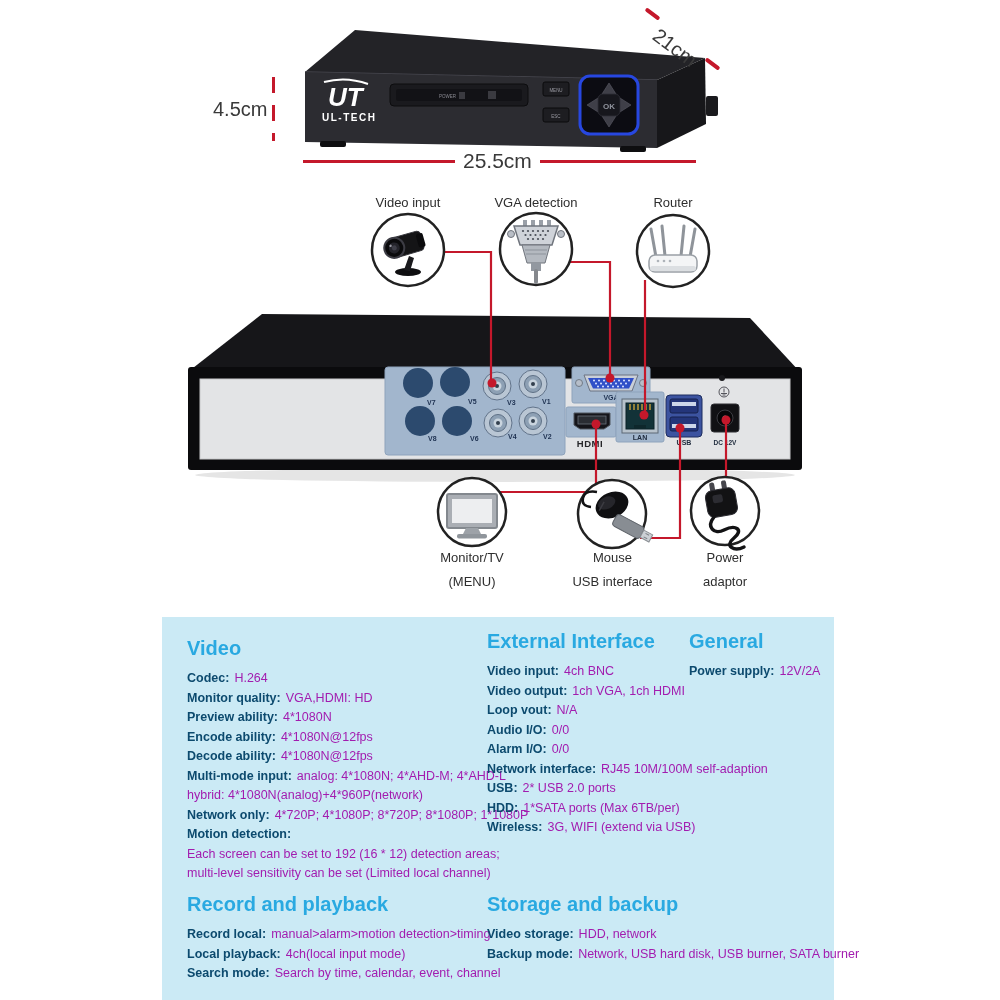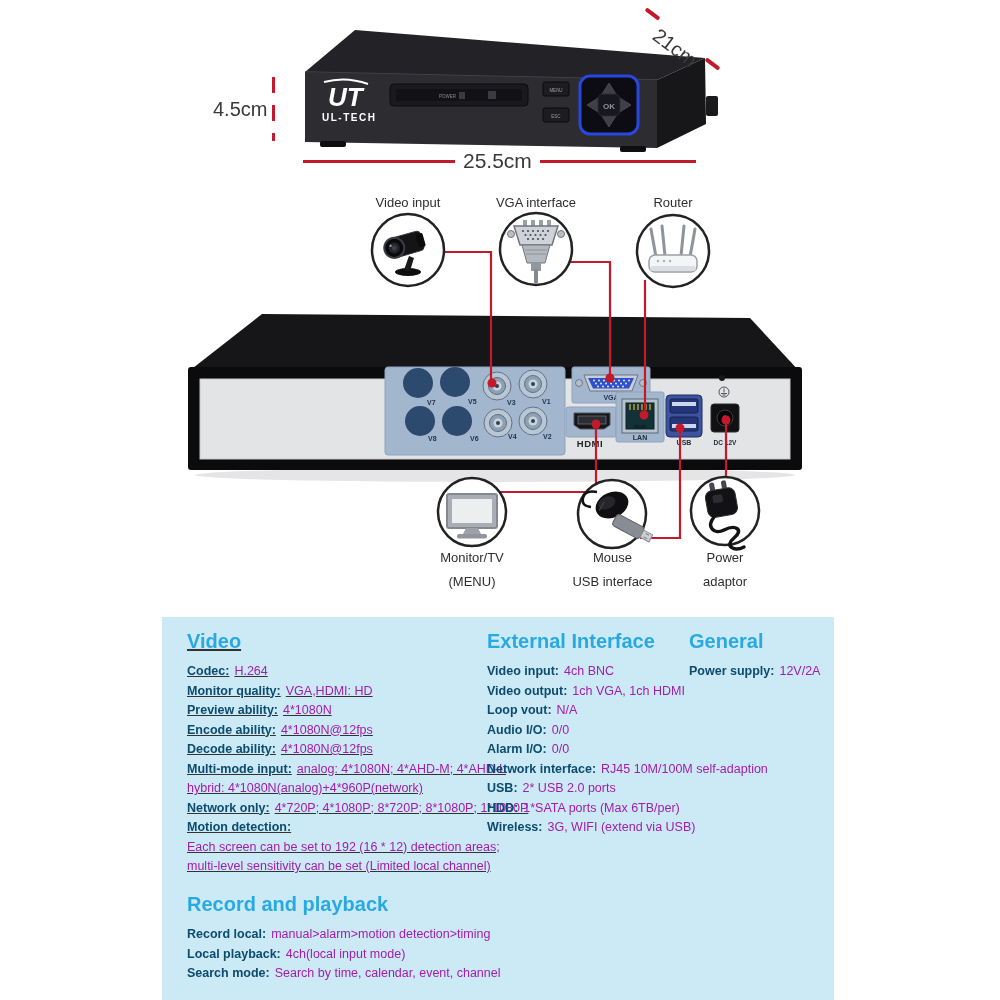--- a/index.html
+++ b/index.html
@@ -320,39 +320,39 @@
         <rect x="724" y="481" width="5" height="10" rx="2" fill="#46464c"></rect>
         <rect x="706" y="489" width="30" height="27" rx="7" fill="#121214" stroke="#2d2d33"></rect>
         <rect x="713" y="494" width="10" height="8" rx="2" fill="#2c2c32"></rect>
       </g>
       <path d="M714 517 c -8 10 0 18 10 13 c 12 -6 20 0 10 8 c -10 8 0 14 10 9" fill="none" stroke="#121214" stroke-width="3.5" stroke-linecap="round"></path>
     </g>
   </g>
 </svg>
 
 <div class="co-label" style="left:348px;top:191px;width:120px;">Video input</div>
-<div class="co-label" style="left:468px;top:191px;width:136px;">VGA interface</div>
+<div class="co-label" style="left:468px;top:191px;width:136px;">VGA detection</div>
 <div class="co-label" style="left:628px;top:191px;width:90px;">Router</div>
 
 <div class="co-label" style="left:407px;top:546px;width:130px;">
   <div>Monitor/TV</div>
   <div>(MENU)</div>
 </div>
 <div class="co-label" style="left:540px;top:546px;width:145px;">
   <div>Mouse</div>
   <div>USB interface</div>
 </div>
 <div class="co-label" style="left:670px;top:546px;width:110px;">
   <div>Power</div>
   <div>adaptor</div>
 </div>
 
 <div class="spec-panel">
 
-  <div class="spec-section" style="left:25px;top:13px;width:300px;text-decoration:underline;">
+  <div class="spec-section" style="left:25px;top:20px;width:300px;">
     <h3>Video</h3>
     <div class="spec-row"><span class="lbl">Codec:</span><span class="val">H.264</span></div>
     <div class="spec-row"><span class="lbl">Monitor quality:</span><span class="val">VGA,HDMI: HD</span></div>
     <div class="spec-row"><span class="lbl">Preview ability:</span><span class="val">4*1080N</span></div>
     <div class="spec-row"><span class="lbl">Encode ability:</span><span class="val">4*1080N@12fps</span></div>
     <div class="spec-row"><span class="lbl">Decode ability:</span><span class="val">4*1080N@12fps</span></div>
     <div class="spec-row"><span class="lbl">Multi-mode input:</span><span class="val">analog: 4*1080N; 4*AHD-M; 4*AHD-L</span></div>
     <div class="spec-row"><span class="lbl"></span><span class="val">hybrid: 4*1080N(analog)+4*960P(network)</span></div>
     <div class="spec-row"><span class="lbl">Network only:</span><span class="val">4*720P; 4*1080P;  8*720P;  8*1080P; 1*1080P</span></div>
     <div class="spec-row"><span class="lbl">Motion detection:</span><span class="val"></span></div>
@@ -378,14 +378,19 @@
     <div class="spec-row"><span class="lbl">Power supply:</span><span class="val">12V/2A</span></div>
   </div>
 
   <div class="spec-section" style="left:25px;top:276px;width:300px;">
     <h3>Record and playback</h3>
     <div class="spec-row"><span class="lbl">Record local:</span><span class="val">manual&gt;alarm&gt;motion detection&gt;timing</span></div>
     <div class="spec-row"><span class="lbl">Local playback:</span><span class="val">4ch(local input mode)</span></div>
     <div class="spec-row"><span class="lbl">Search mode:</span><span class="val">Search by time, calendar, event, channel</span></div>
   </div>
 
+  <div class="spec-section" style="left:325px;top:276px;width:340px;">
+    <h3>Storage and backup</h3>
+    <div class="spec-row"><span class="lbl">Video storage:</span><span class="val">HDD, network</span></div>
+    <div class="spec-row"><span class="lbl">Backup mode:</span><span class="val">Network, USB hard disk, USB burner, SATA burner</span></div>
+  </div>
 
 </div>
 
 </body></html>

